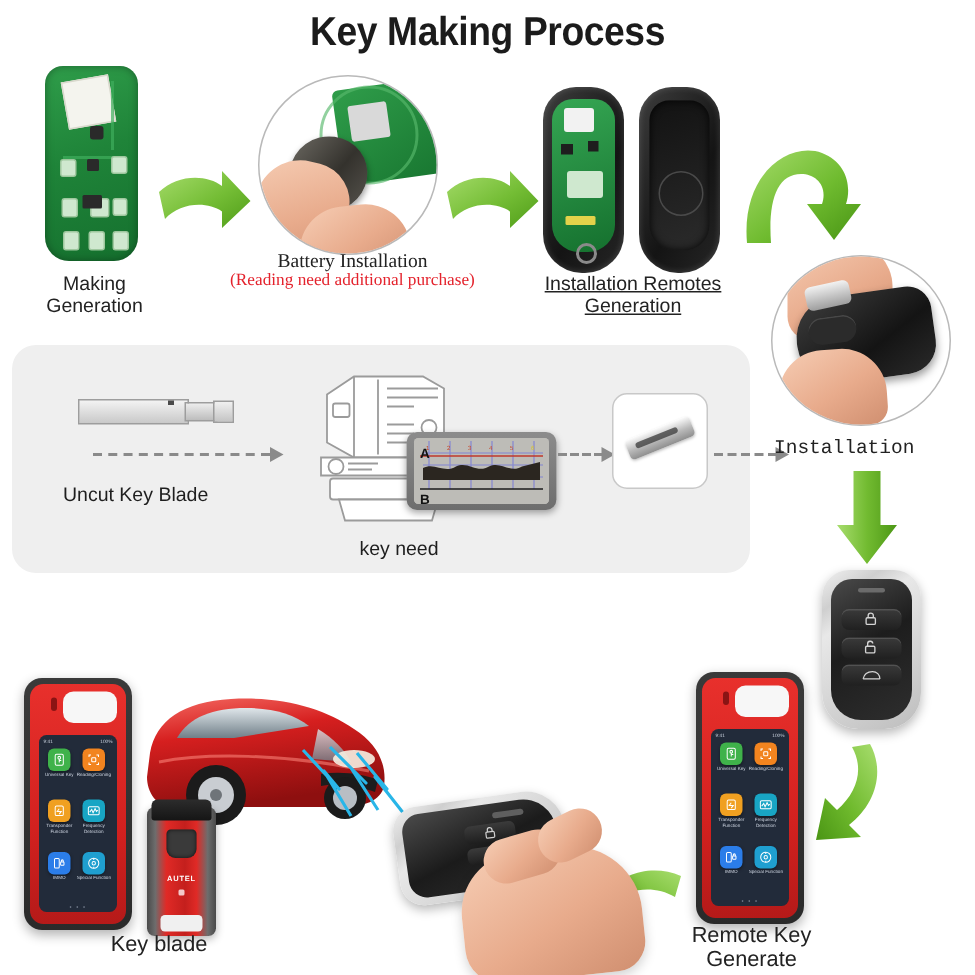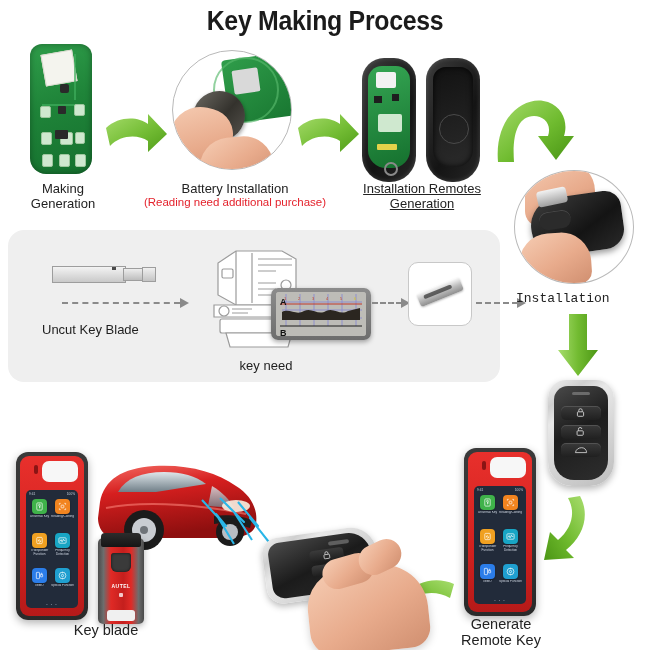--- a/index.html
+++ b/index.html
@@ -203,21 +203,21 @@
     <div class="abs" style="left:60px;top:18px;width:26px;height:24px;background:#d9d9d9;border-radius:2px;transform:rotate(-8deg);"></div>
     <div class="abs" style="left:40px;top:6px;width:62px;height:62px;border:2px solid #57b96c;border-radius:50%;opacity:.65;"></div>
 
     <div class="abs" style="left:20px;top:40px;width:52px;height:50px;border-radius:50%;
                 background:linear-gradient(145deg,#6d6a63,#34322d 55%,#57544e);
                 box-shadow:0 2px 4px rgba(0,0,0,.4);transform:rotate(-14deg);"></div>
 
     <div class="abs skin" style="left:-4px;top:56px;width:62px;height:70px;border-radius:30px 26px 10px 10px;transform:rotate(14deg);"></div>
     <div class="abs skin" style="left:26px;top:86px;width:74px;height:46px;border-radius:30px 30px 8px 8px;transform:rotate(-6deg);"></div>
   </div>
-  <div class="abs cap cap-md" style="left:125px;top:181px;width:220px;">
+  <div class="abs cap cap-md" style="left:125px;top:166px;width:220px;font-family:Liberation Serif, serif;">
     <div>Battery Installation</div>
     <div class="cap red cap-sm">(Reading need additional purchase)</div>
   </div>
 
   <div class="abs" style="left:296px;top:110px;width:66px;height:52px;">
     <svg width="66" height="52" viewBox="0 0 66 52">
       <path d="M2 18 C14 6 34 6 44 14 L44 4 L63 24 L44 42 L44 31 C34 24 16 25 6 36 Z" fill="url(#ag1)"></path>
     </svg>
   </div>
 
@@ -476,22 +476,22 @@
                 </g>
               </svg>
             </div>
             <div class="tlabel">Special Function</div>
           </div>
         </div>
       <div class="tdots">• • •</div>
     </div>
   </div>
   <div class="abs cap cap-lg" style="left:440px;top:616px;width:122px;">
+    <div>Remote Key</div>
     <div>Generate</div>
-    <div>Remote Key</div>
   </div>
 
   <div class="abs" style="left:392px;top:578px;width:66px;height:46px;">
     <svg width="66" height="46" viewBox="0 0 66 46">
       <defs>
         <linearGradient id="ag5" x1="1" y1="0" x2="0" y2="1">
           <stop offset="0%" stop-color="#a8dd6e"></stop>
             <stop offset="55%" stop-color="#6fba2d"></stop>
           <stop offset="100%" stop-color="#4a9514"></stop>
         </linearGradient>

